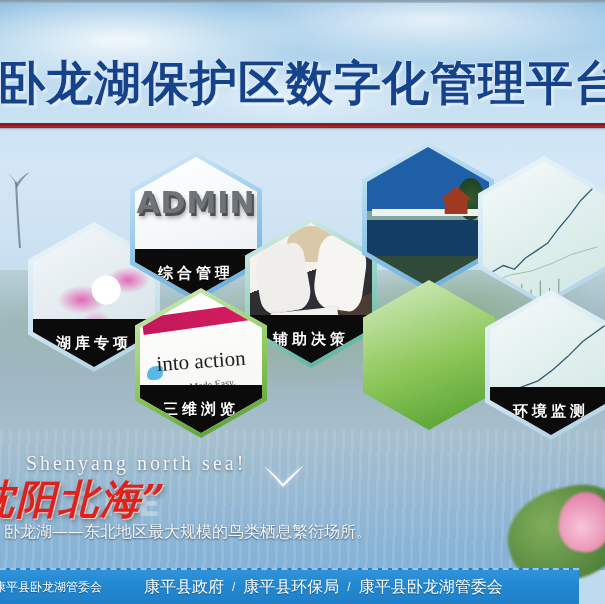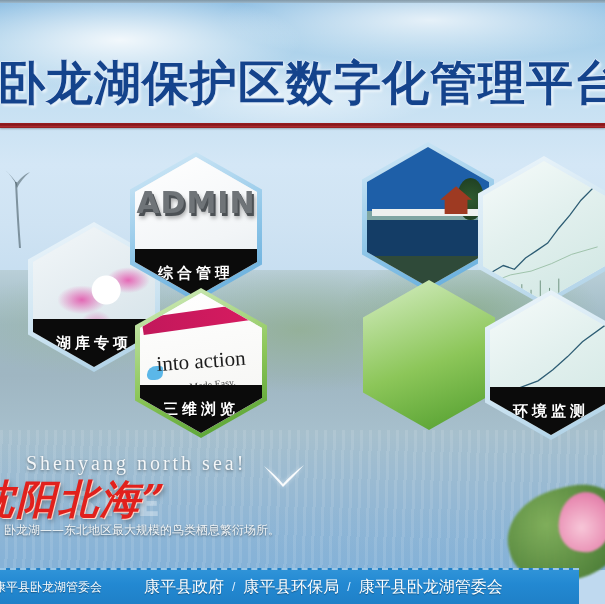--- a/index.html
+++ b/index.html
@@ -142,21 +142,21 @@
     color:#e1201c;letter-spacing:2px;white-space:nowrap;
     font-family:"DejaVu Serif","Liberation Serif",serif;font-style:italic;
     text-shadow:1px 1px 0 #ffd3c8, 2px 3px 5px rgba(0,0,0,.35);
   }
   .promo .zh-ghost{
     position:absolute;left:72px;top:32px;font-size:34px;font-weight:bold;letter-spacing:6px;
     color:rgba(255,255,255,.32);white-space:nowrap;
     font-family:"DejaVu Sans","Liberation Sans",sans-serif;
   }
   .promo .desc{
-    position:absolute;left:4px;top:70px;font-size:12px;color:#f2f6f8;white-space:nowrap;
+    position:absolute;left:4px;top:70px;font-size:16px;color:#f2f6f8;white-space:nowrap;
     font-family:"DejaVu Sans","Liberation Sans",sans-serif;
     text-shadow:0 1px 2px rgba(0,0,0,.55);
   }
 
   
   .footer{
     position:absolute;left:0;bottom:0;width:579px;height:34px;
     background:linear-gradient(180deg,#2f93d8 0%,#2389d2 40%,#1f80c8 100%);
     border-top:2px dashed rgba(255,255,255,.55);
     display:flex;align-items:center;
@@ -224,20 +224,34 @@
       <div class="inner">
         <div class="art art-admin">
           <div class="admin-text">ADMIN</div>
         </div>
         <div class="cap">
           <span>综合管理</span>
         </div>
       </div>
     </div>
 
+    <div class="hex" style="left:245px;top:90px;width:132px;height:150px;">
+      <div class="frame f-teal"></div>
+      <div class="inner">
+        <div class="art art-office">
+          <div class="hair"></div>
+          <div class="sleeve"></div>
+          <div class="sleeve2"></div>
+          <div class="paper"></div>
+        </div>
+        <div class="cap">
+          <span>辅助决策</span>
+        </div>
+      </div>
+    </div>
 
     <div class="hex" style="left:362px;top:14px;width:132px;height:150px;">
       <div class="frame f-blue"></div>
       <div class="inner">
         <div class="art art-pavilion">
           <div class="tree"></div>
           <div class="rail"></div>
           <div class="pav"></div>
         </div>
       </div>

